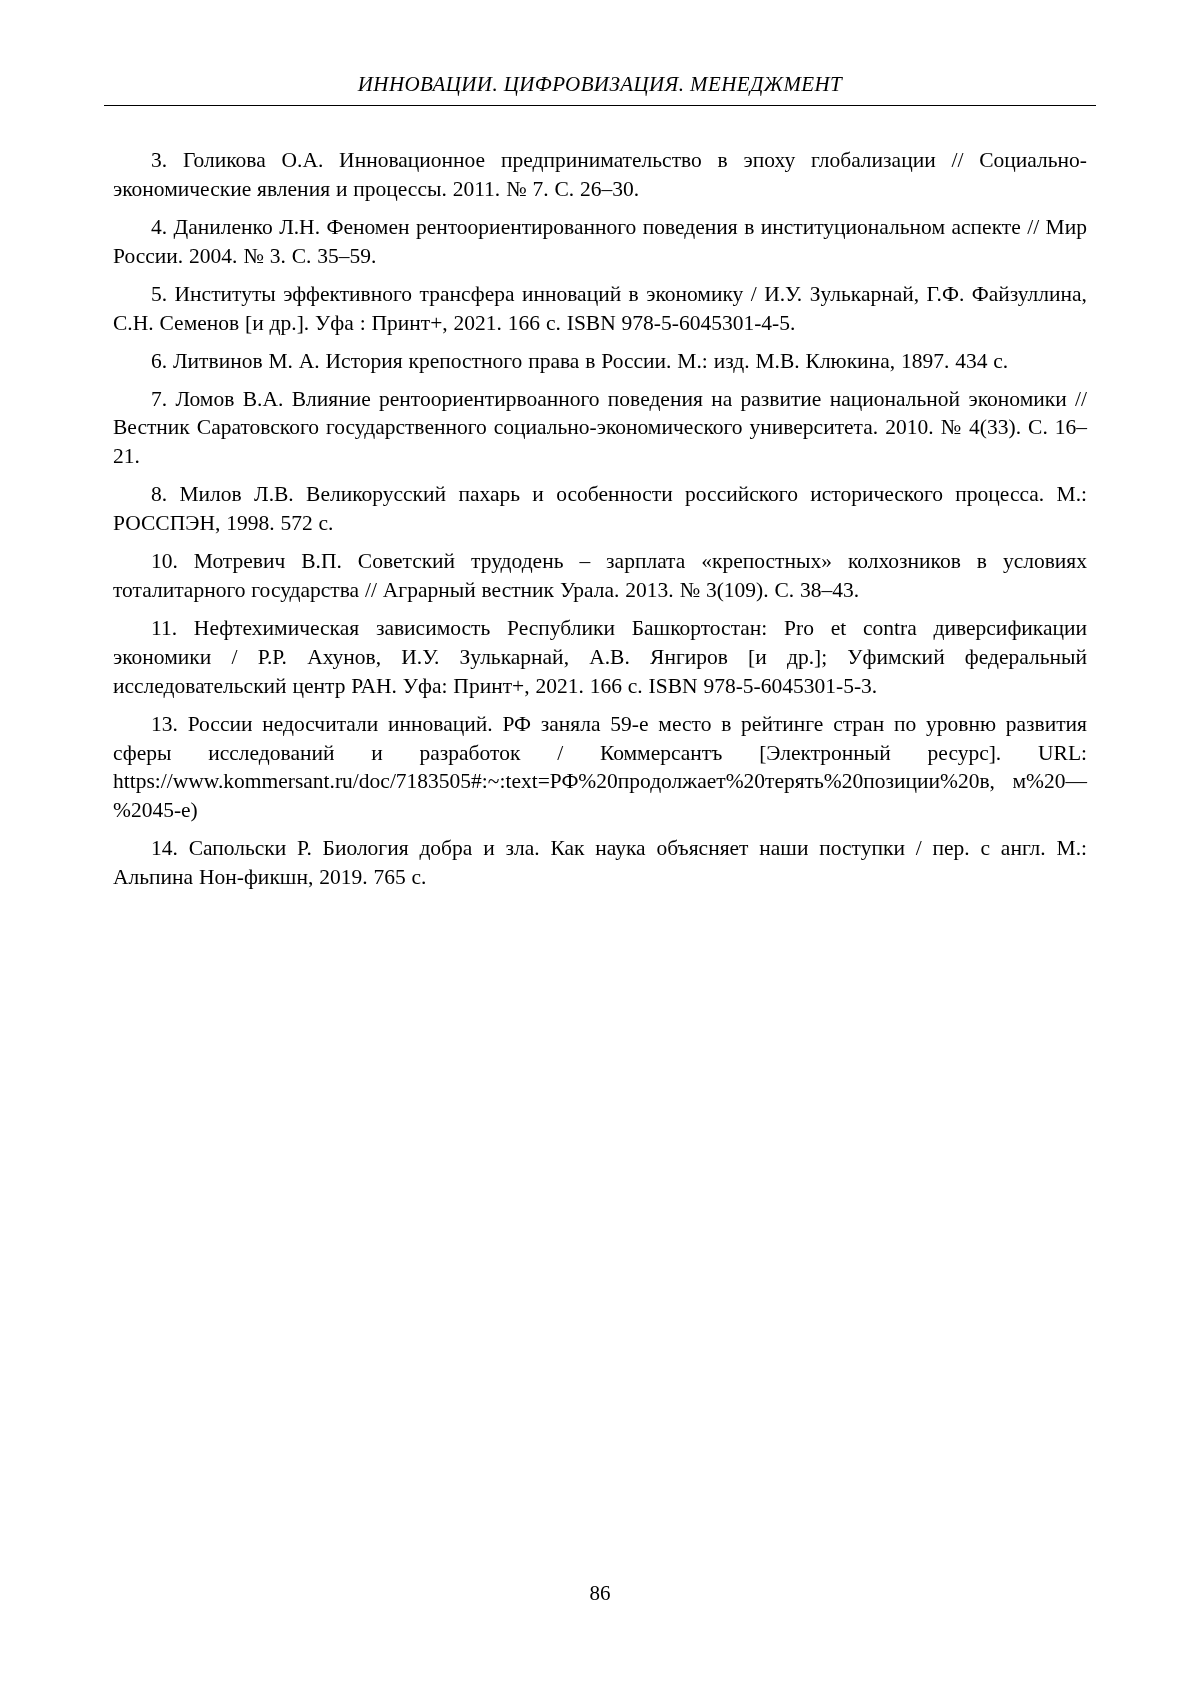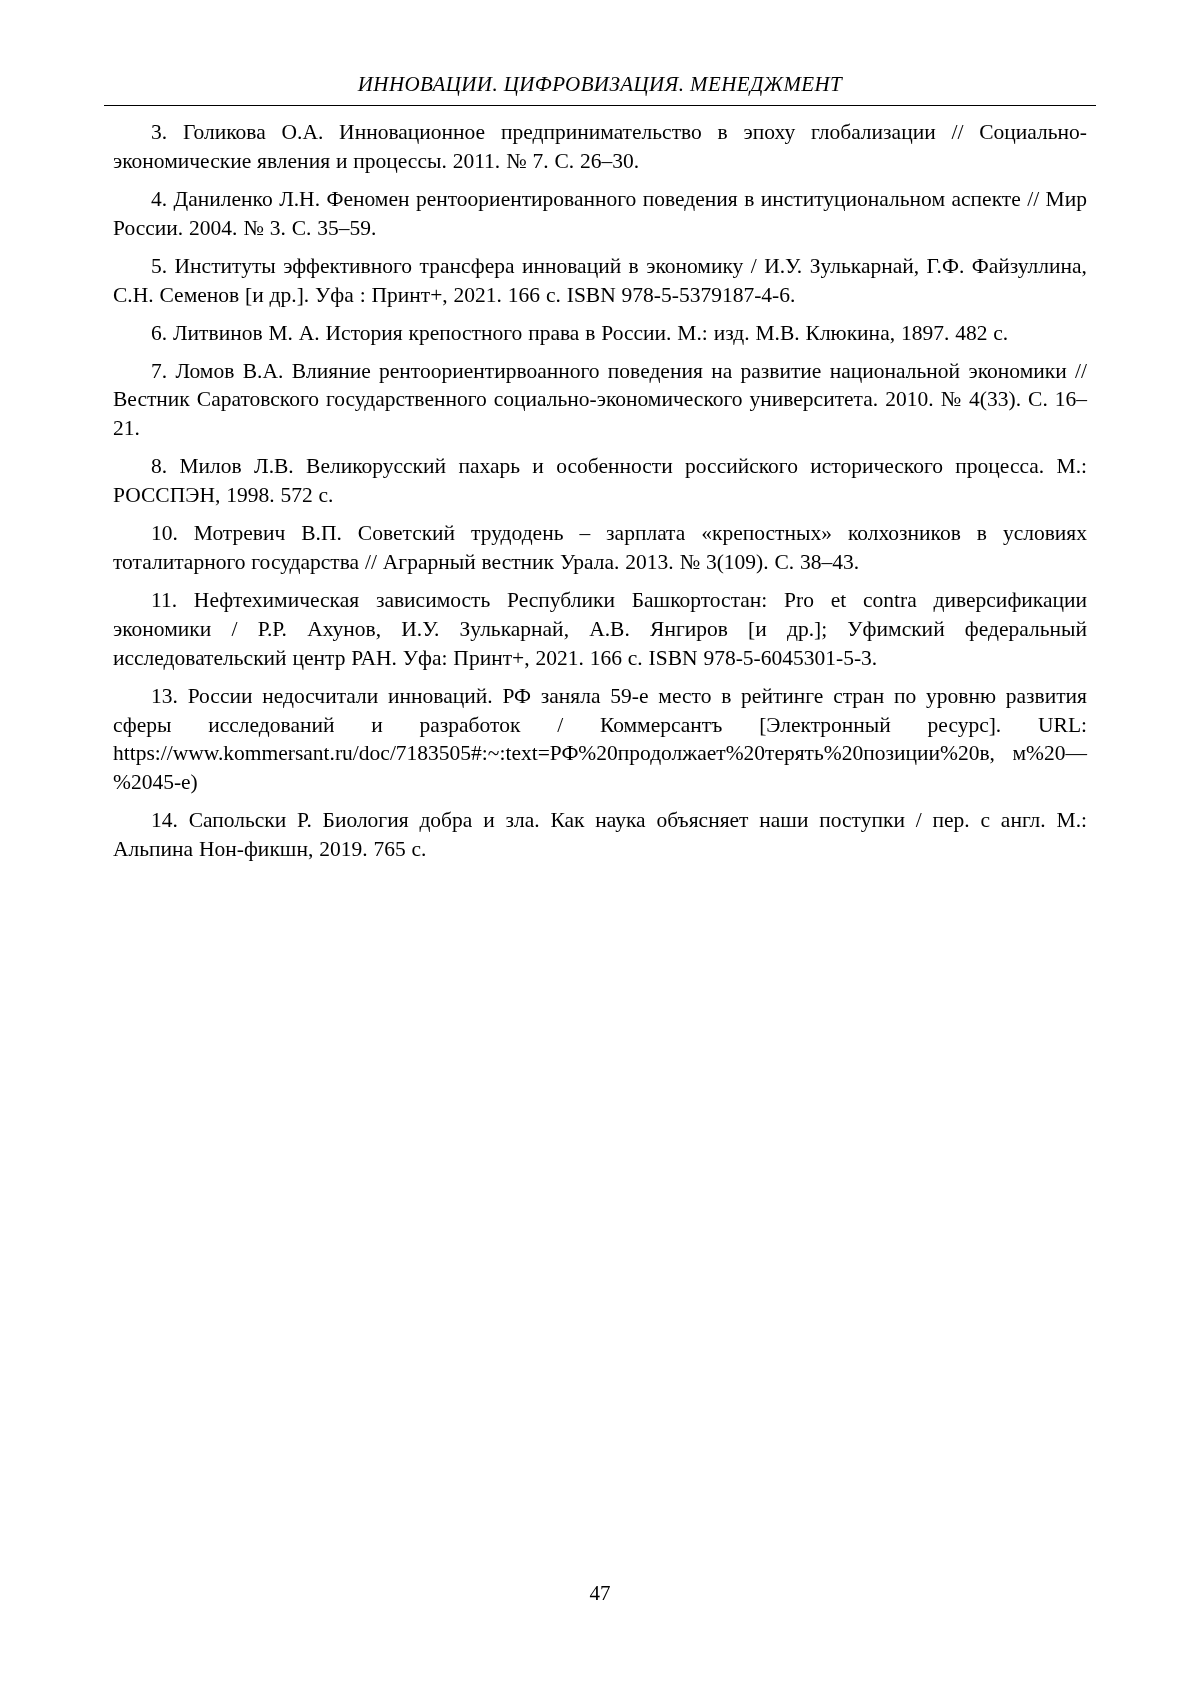--- a/index.html
+++ b/index.html
@@ -19,21 +19,21 @@
       color: #000000;
     }
     .running-header {
       text-align: center;
       font-style: italic;
       font-size: 21px;
       line-height: 1.2;
       letter-spacing: 0.4px;
       padding-bottom: 8px;
       border-bottom: 1.6px solid #000000;
-      margin-bottom: 12px;
+      margin-bottom: 40px;
     }
     .references p.ref {
       margin: 9px;
       font-size: 21.5px;
       line-height: 1.345;
       text-align: justify;
       text-indent: 38px;
       word-spacing: 0.5px;
     }
     .page-number {
@@ -48,25 +48,25 @@
 </head>
 <body>
 
 <div class="page">
 
   <div class="running-header">ИННОВАЦИИ. ЦИФРОВИЗАЦИЯ. МЕНЕДЖМЕНТ</div>
 
   <div class="references">
     <p class="ref">3. Голикова О.А. Инновационное предпринимательство в эпоху глобализации // Социально-экономические явления и процессы. 2011. № 7. С. 26–30.</p>
     <p class="ref">4. Даниленко Л.Н. Феномен рентоориентированного поведения в институциональном аспекте // Мир России. 2004. № 3. С. 35–59.</p>
-    <p class="ref">5. Институты эффективного трансфера инноваций в экономику / И.У. Зулькарнай, Г.Ф. Файзуллина, С.Н. Семенов [и др.]. Уфа : Принт+, 2021. 166 с. ISBN 978-5-5379187-4-6.</p>
-    <p class="ref">6. Литвинов М. А. История крепостного права в России. М.: изд. М.В. Клюкина, 1897. 482 с.</p>
+    <p class="ref">5. Институты эффективного трансфера инноваций в экономику / И.У. Зулькарнай, Г.Ф. Файзуллина, С.Н. Семенов [и др.]. Уфа : Принт+, 2021. 166 с. ISBN 978-5-6045301-4-5.</p>
+    <p class="ref">6. Литвинов М. А. История крепостного права в России. М.: изд. М.В. Клюкина, 1897. 434 с.</p>
     <p class="ref">7. Ломов В.А. Влияние рентоориентирвоанного поведения на развитие национальной экономики // Вестник Саратовского государственного социально-экономического университета. 2010. № 4(33). С. 16–21.</p>
     <p class="ref">8. Милов Л.В. Великорусский пахарь и особенности российского исторического процесса. М.: РОССПЭН, 1998. 572 с.</p>
     <p class="ref">10. Мотревич В.П. Советский трудодень – зарплата «крепостных» колхозников в условиях тоталитарного государства // Аграрный вестник Урала. 2013. № 3(109). С. 38–43.</p>
     <p class="ref">11. Нефтехимическая зависимость Республики Башкортостан: Pro et contra диверсификации экономики / Р.Р. Ахунов, И.У. Зулькарнай, А.В. Янгиров [и др.]; Уфимский федеральный исследовательский центр РАН. Уфа: Принт+, 2021. 166 с. ISBN 978-5-6045301-5-3.</p>
     <p class="ref">13. России недосчитали инноваций. РФ заняла 59-е место в рейтинге стран по уровню развития сферы исследований и разработок / Коммерсантъ [Электронный ресурс]. URL: https://www.kommersant.ru/doc/7183505#:~:text=РФ%20продолжает%20терять%20позиции%20в, м%20—%2045-е)</p>
     <p class="ref">14. Сапольски Р. Биология добра и зла. Как наука объясняет наши поступки / пер. с англ. М.: Альпина Нон-фикшн, 2019. 765 с.</p>
   </div>
 
-  <div class="page-number">47</div>
+  <div class="page-number">86</div>
 
 </div>
 
 </body></html>

